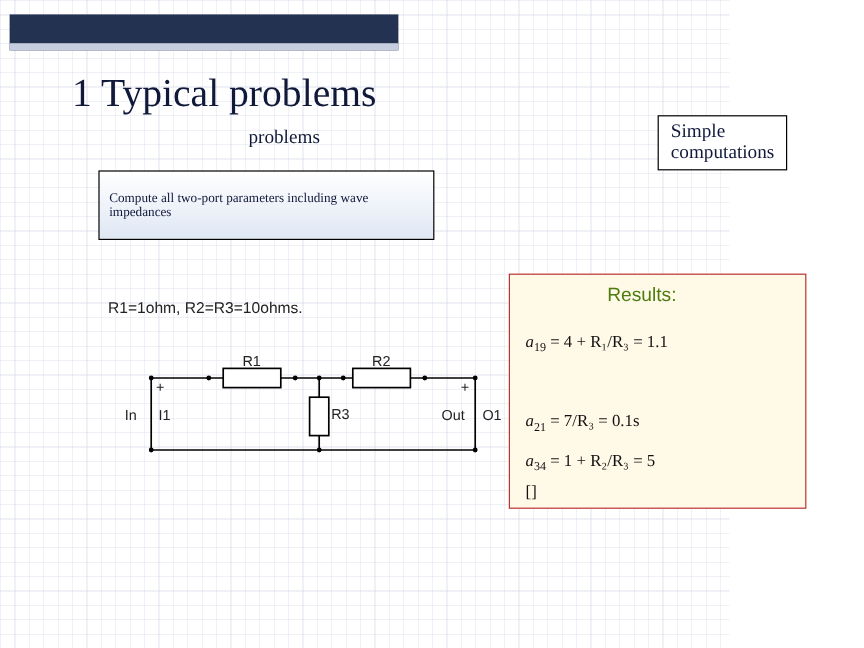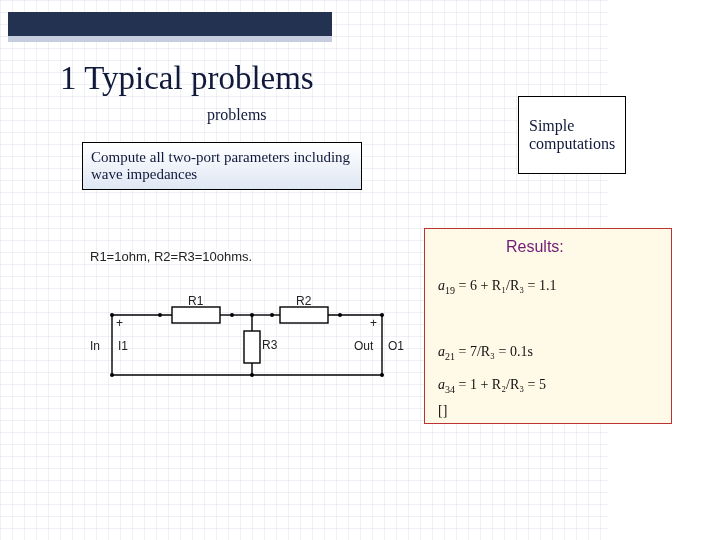--- a/index.html
+++ b/index.html
@@ -4,30 +4,30 @@
 <style>
   html,body{margin:0;padding:0;width:720px;height:540px;background:#fff;font-family:"Times New Roman",serif;overflow:hidden}
   .slide{position:relative;width:608px;height:540px}
   .grid{position:absolute;inset:0;background-image:
     repeating-linear-gradient(to right, rgba(210,215,230,.35) 0 1px, transparent 1px 12px),
     repeating-linear-gradient(to bottom, rgba(210,215,230,.35) 0 1px, transparent 1px 12px);
   }
   .topbar{position:absolute;left:8px;top:12px;width:324px;height:24px;background:#233251;border-bottom:6px solid #c6cddf}
   .title{position:absolute;left:60px;top:60px;font-size:33px;color:#11193a}
   .subtitle{position:absolute;left:207px;top:106px;font-size:16px;color:#11193a}
-  .simplebox{position:absolute;left:518px;top:96px;border:1px solid #000;background:#fff;padding:20px 10px;font-size:16px;color:#11193a}
-  .taskbox{position:absolute;left:82px;top:142px;width:262px;border:1px solid #000;padding:6px 8px;font-size:15px;color:#11193a;
+  .simplebox{position:absolute;left:548px;top:96px;border:1px solid #000;background:#fff;padding:4px 10px;font-size:16px;color:#11193a}
+  .taskbox{position:absolute;left:82px;top:142px;width:262px;border:1px solid #000;padding:16px 8px;font-size:11px;color:#11193a;
     background:linear-gradient(#fff,#dfe7f4)}
   .results-panel{position:absolute;left:424px;top:228px;width:246px;height:194px;border:1px solid #b33;background:#fff9e8}
-  .results-title{position:absolute;left:506px;top:238px;font-family:Arial,sans-serif;font-size:16px;color:#701a75}
+  .results-title{position:absolute;left:506px;top:238px;font-family:Arial,sans-serif;font-size:16px;color:#4d7c0f}
   .eq{position:absolute;font-family:'Times New Roman',serif;font-size:14px;color:#111;white-space:nowrap}
   .sub{font-size:10px;vertical-align:sub}
   .itm{font-style:italic}
   .circ-cap{position:absolute;left:90px;top:249px;font-family:Liberation Sans, sans-serif;font-size:13px;color:#222}
-  .circ{position:absolute;left:82px;top:295px;width:330px;height:110px}
+  .circ{position:absolute;left:96px;top:295px;width:330px;height:110px}
   .circ svg{display:block}
   .lbl{font-family:Arial,sans-serif;font-size:12px;fill:#222}
 </style>
 </head>
 <body>
 
 <div class="slide">
   <div class="grid"></div>
   <div class="topbar"></div>
   <div class="title">1 Typical problems</div>
@@ -88,21 +88,21 @@
       <text x="36" y="55" class="lbl">I1</text>
       <text x="272" y="55" class="lbl">Out</text>
       <text x="306" y="55" class="lbl">O1</text>
     </svg>
   </div>
 
   <div class="results-panel"></div>
   <div class="results-title">Results:</div>
 
   <div class="eq" style="left:438px;top:278px">
-    <span class="itm">a</span><span class="sub">19</span><span> = 6 + R₁/R₃ = 1.1</span>
+    <span class="itm">a</span><span class="sub">19</span><span> = 4 + R₁/R₃ = 1.1</span>
   </div>
   <div class="eq" style="left:438px;top:344px">
     <span class="itm">a</span><span class="sub">21</span><span> = 7/R₃ = 0.1s</span>
   </div>
   <div class="eq" style="left:438px;top:377px">
     <span class="itm">a</span><span class="sub">34</span><span> = 1 + R₂/R₃ = 5</span>
   </div>
   <div class="eq" style="left:438px;top:403px">[]</div>
 </div>
 

